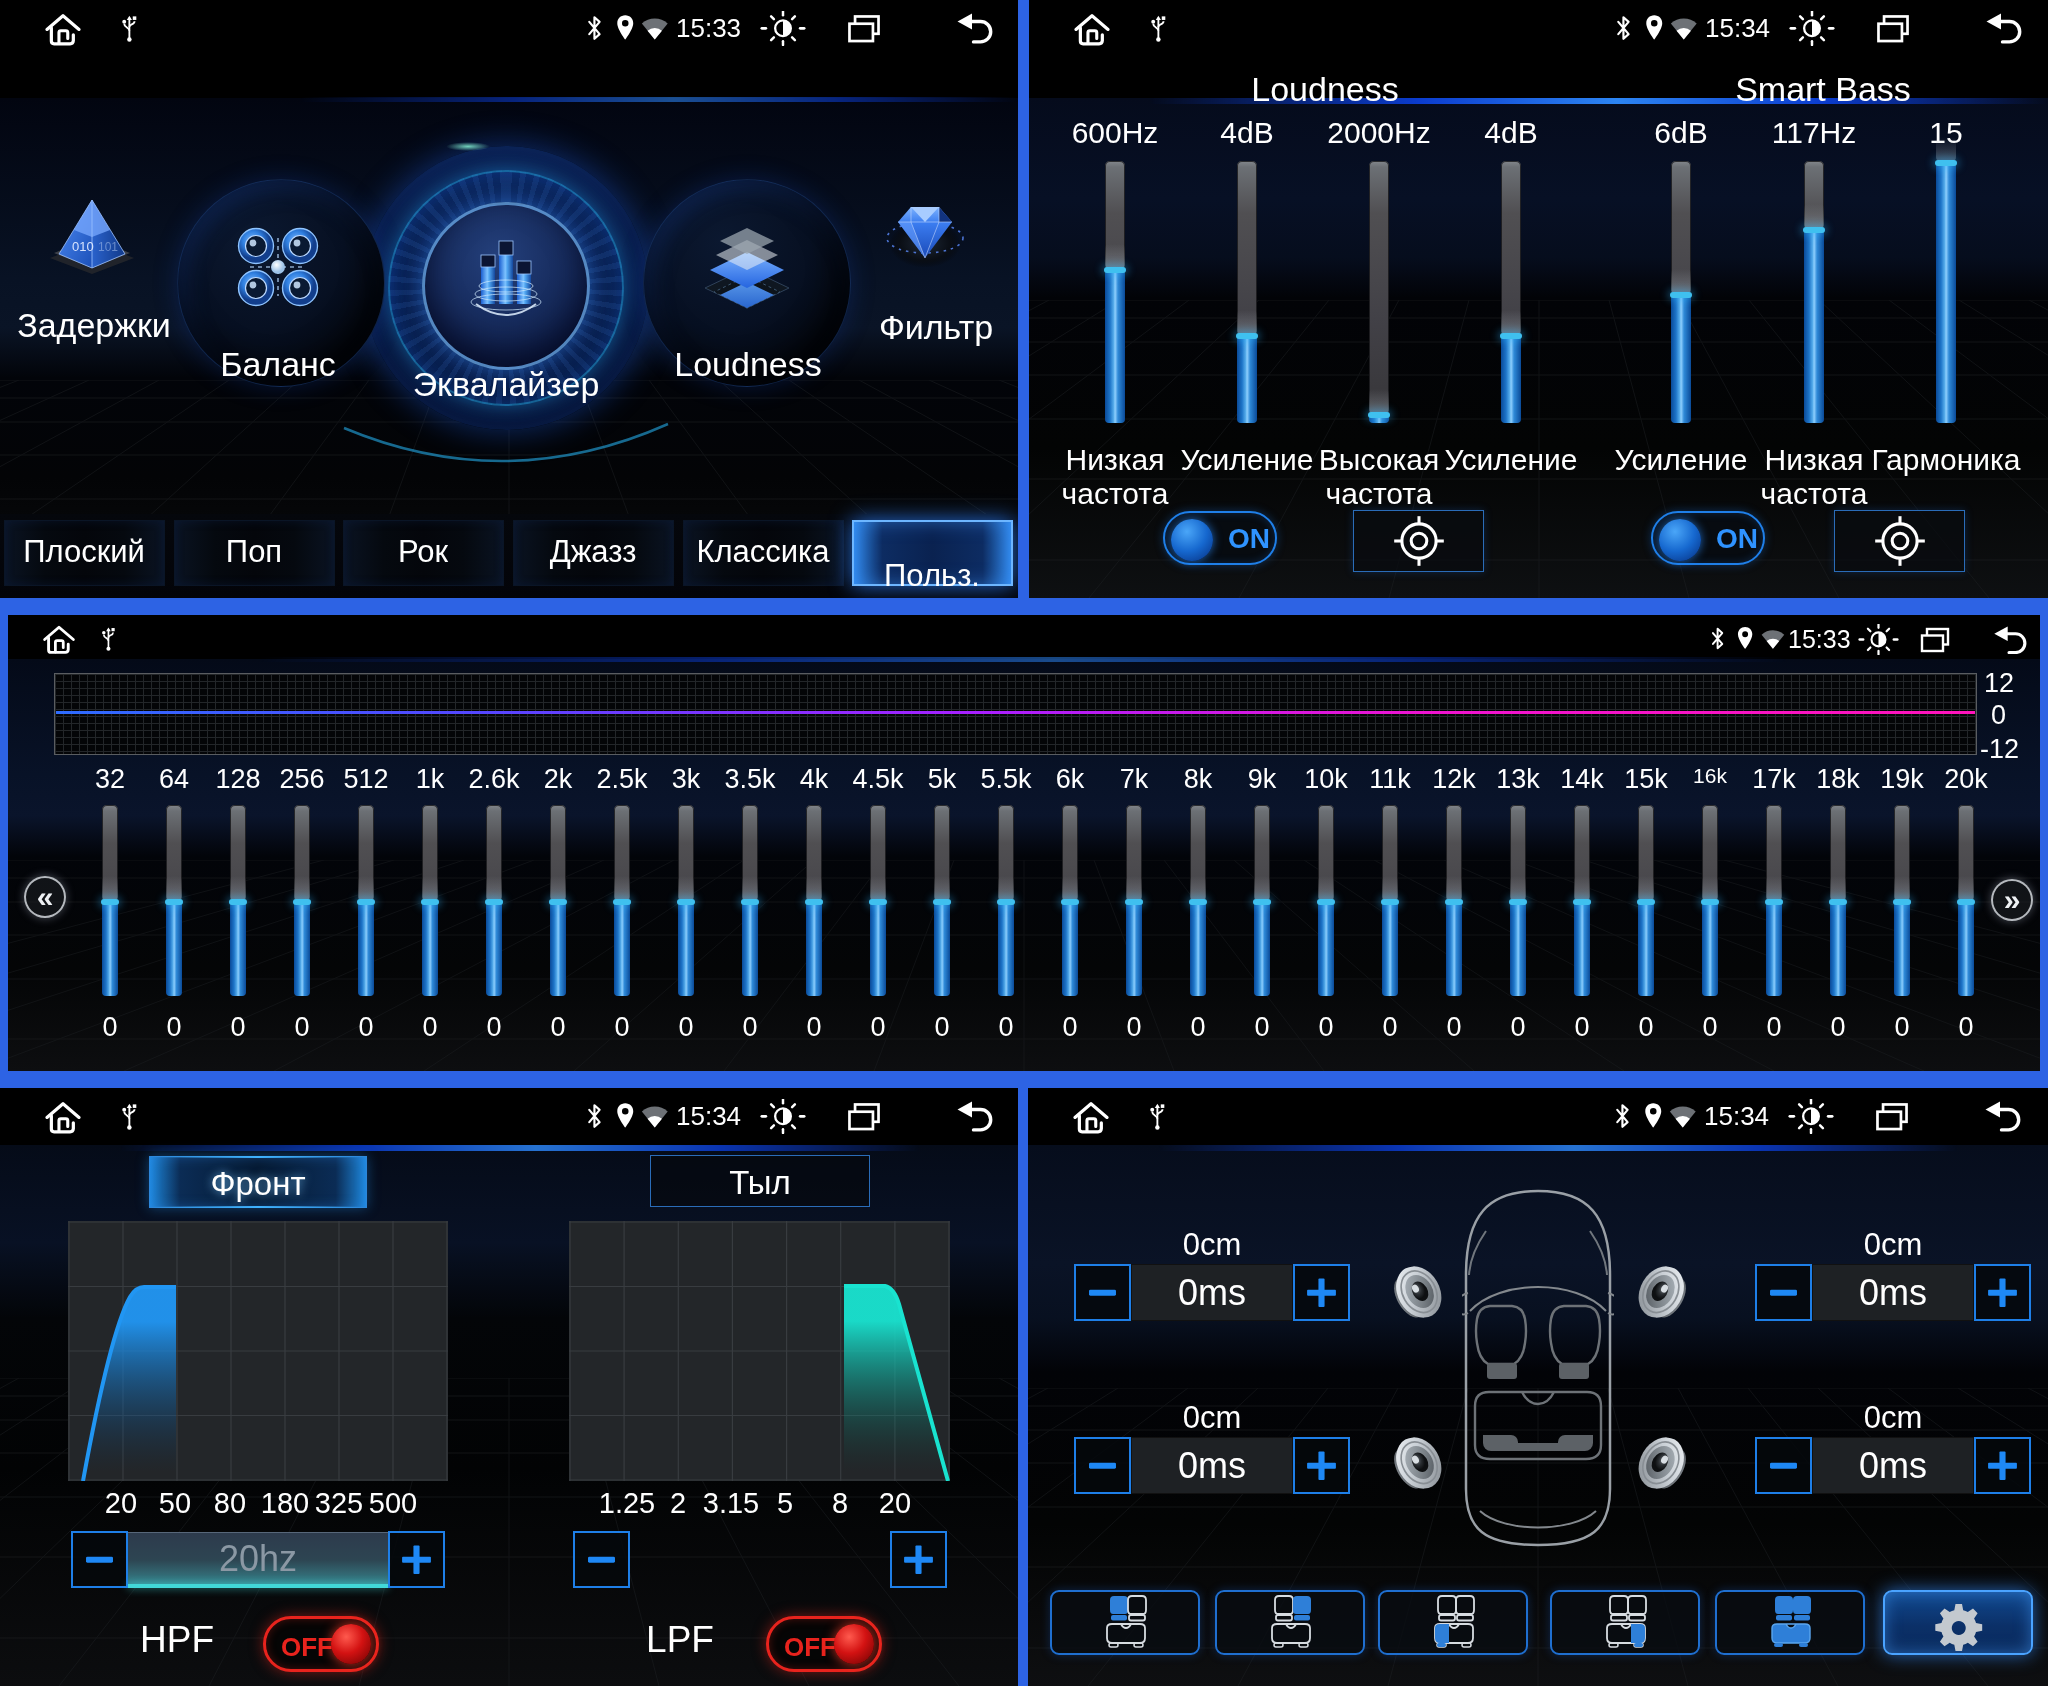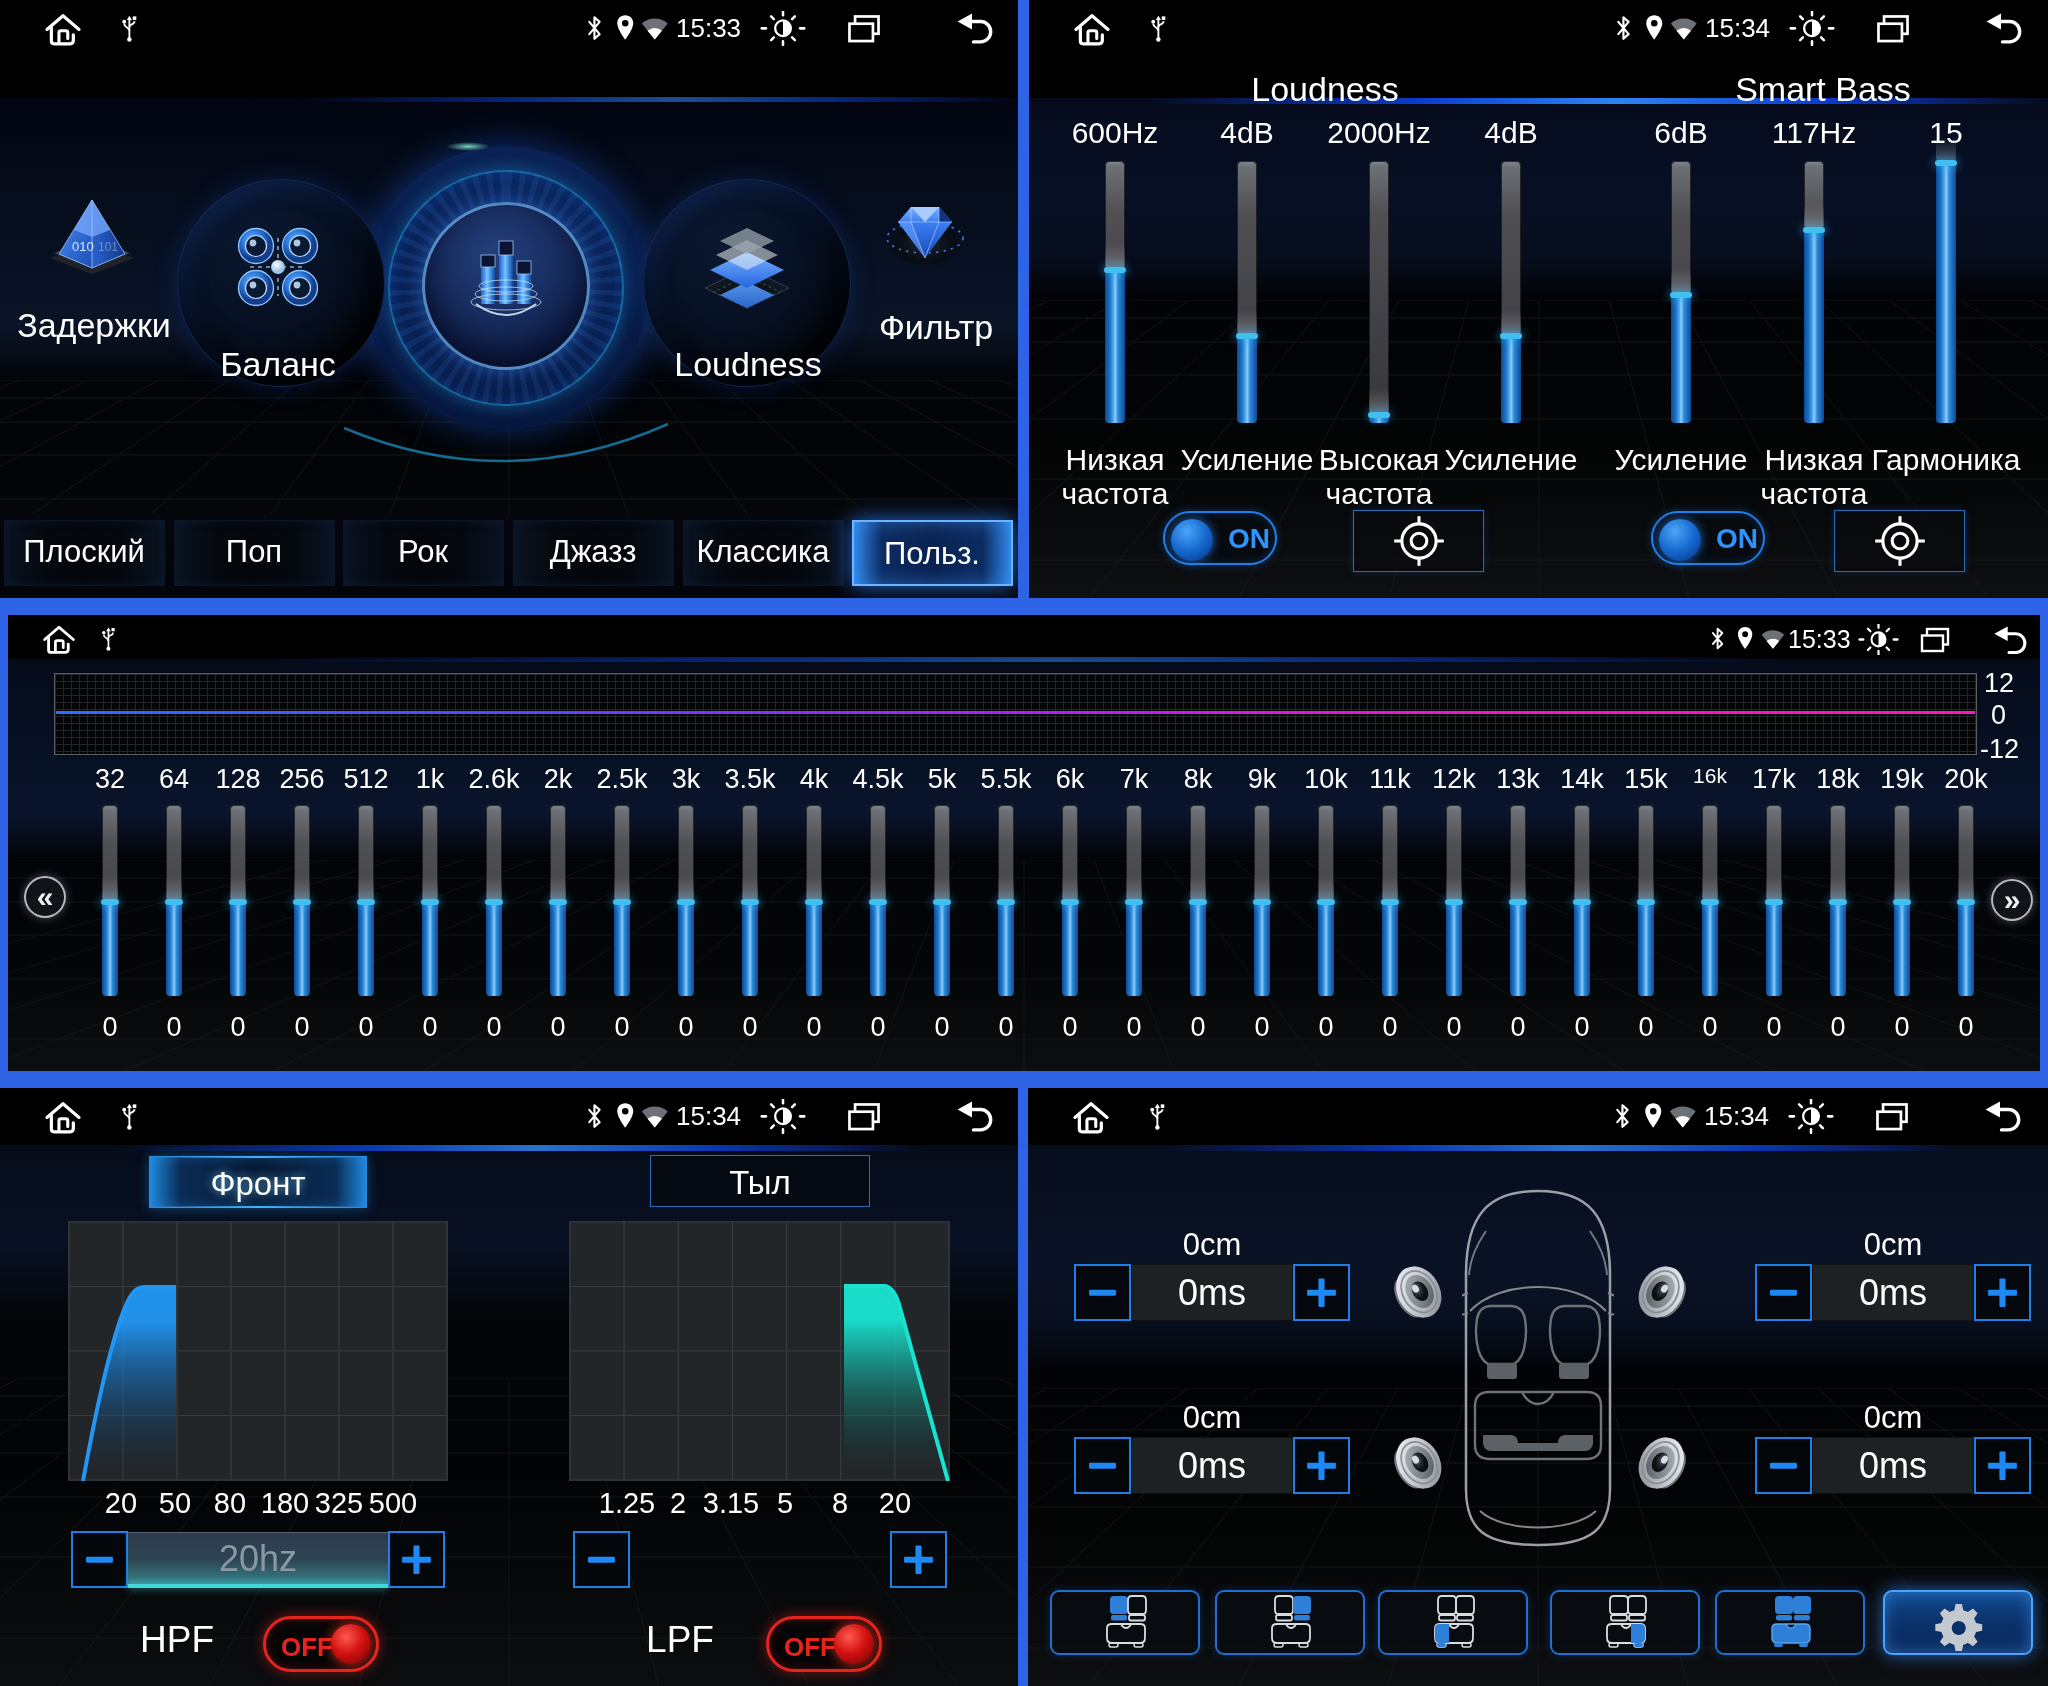--- a/index.html
+++ b/index.html
@@ -101,20 +101,21 @@
         <path d="M16,78 Q46,100 76,78" fill="none" stroke="rgba(225,240,255,.85)" stroke-width="2"></path>
         <defs>
           <linearGradient id="bg1" x1="0" y1="0" x2="1" y2="0">
             <stop offset="0" stop-color="#1b5fd0"></stop>
             <stop offset="0.45" stop-color="#7cc2ff"></stop>
             <stop offset="0.6" stop-color="#4da2ee"></stop>
             <stop offset="1" stop-color="#14489e"></stop>
           </linearGradient>
         </defs>
       </svg></div>
+    <div class="lbl" style="left:306px;top:365px;width:400px;font-size:34px">Эквалайзер</div>
     <div style="position:absolute;left:177px;top:179px;width:208px;height:208px;border-radius:50%;background:radial-gradient(circle at 38% 30%,#0b1830 0%,#071022 45%,#03060d 75%,#010204 100%);box-shadow:inset -8px -14px 30px rgba(0,0,0,.8), inset 6px 8px 22px rgba(25,70,160,.35), 0 0 24px rgba(20,70,180,.28);border:1px solid rgba(50,110,220,.28)"></div>
     <div style="position:absolute;left:230px;top:224px"><svg width="96" height="86" viewBox="0 0 96 86" xmlns="http://www.w3.org/2000/svg">
         <circle cx="26" cy="22" r="17.5" fill="url(#sg1)" stroke="#8fc4ff" stroke-width="1.4"></circle>
         <circle cx="26" cy="22" r="10.5" fill="#0a1a33" stroke="#bcd9ff" stroke-width="1.2"></circle>
         <circle cx="23" cy="19" r="3.4" fill="#cfe6ff" opacity=".85"></circle>
         <circle cx="70" cy="22" r="17.5" fill="url(#sg1)" stroke="#8fc4ff" stroke-width="1.4"></circle>
         <circle cx="70" cy="22" r="10.5" fill="#0a1a33" stroke="#bcd9ff" stroke-width="1.2"></circle>
         <circle cx="67" cy="19" r="3.4" fill="#cfe6ff" opacity=".85"></circle>
         <circle cx="26" cy="64" r="17.5" fill="url(#sg1)" stroke="#8fc4ff" stroke-width="1.4"></circle>
         <circle cx="26" cy="64" r="10.5" fill="#0a1a33" stroke="#bcd9ff" stroke-width="1.2"></circle>
@@ -212,21 +213,21 @@
     <div class="lbl" style="left:0px;top:534px;width:168px;font-size:31px">Плоский</div>
     <div style="position:absolute;left:174px;top:520px;width:161px;height:66px;background:linear-gradient(90deg,#0a1322 0%,#05090f 25%,#04060b 50%,#05090f 75%,#0a1322 100%);border:1px solid #0a1526;box-shadow:inset 0 0 10px rgba(15,40,90,.3);"></div>
     <div class="lbl" style="left:170px;top:534px;width:168px;font-size:31px">Поп</div>
     <div style="position:absolute;left:343px;top:520px;width:161px;height:66px;background:linear-gradient(90deg,#0a1322 0%,#05090f 25%,#04060b 50%,#05090f 75%,#0a1322 100%);border:1px solid #0a1526;box-shadow:inset 0 0 10px rgba(15,40,90,.3);"></div>
     <div class="lbl" style="left:339px;top:534px;width:168px;font-size:31px">Рок</div>
     <div style="position:absolute;left:513px;top:520px;width:161px;height:66px;background:linear-gradient(90deg,#0a1322 0%,#05090f 25%,#04060b 50%,#05090f 75%,#0a1322 100%);border:1px solid #0a1526;box-shadow:inset 0 0 10px rgba(15,40,90,.3);"></div>
     <div class="lbl" style="left:509px;top:534px;width:168px;font-size:31px">Джазз</div>
     <div style="position:absolute;left:683px;top:520px;width:161px;height:66px;background:linear-gradient(90deg,#0a1322 0%,#05090f 25%,#04060b 50%,#05090f 75%,#0a1322 100%);border:1px solid #0a1526;box-shadow:inset 0 0 10px rgba(15,40,90,.3);"></div>
     <div class="lbl" style="left:679px;top:534px;width:168px;font-size:31px">Классика</div>
     <div style="position:absolute;left:852px;top:520px;width:161px;height:66px;background:linear-gradient(90deg,#2f86e8 0%,#0d2c62 18%,#0a2250 50%,#0d2c62 82%,#2f86e8 100%);border:2px solid #6db6ff;box-shadow:0 0 22px rgba(45,130,255,.8), inset 0 0 18px rgba(60,150,255,.5);"></div>
-    <div class="lbl" style="left:848px;top:536px;width:168px;font-size:31px">Польз.</div>
+    <div class="lbl" style="left:848px;top:558px;width:168px;font-size:31px">Польз.</div>
   </div>
 <div class="panel" style="left:1029px;top:0;width:1019px;height:598px">
     <div style="position:absolute;left:0;top:98px;width:1019px;height:500px;background:linear-gradient(180deg,#050b1c 0%,#071025 20%,#060d1d 32%,#020307 40%,#030404 70%,#0e1012 100%)"></div>
     <svg style="position:absolute;left:0px;top:300px" width="1019" height="298" viewBox="0 0 1019 298" xmlns="http://www.w3.org/2000/svg">
       <g opacity="0.5">
         <line x1="0" y1="0" x2="1019" y2="0" stroke="#222527" stroke-width="1"></line>
         <line x1="0" y1="18" x2="1019" y2="18" stroke="#222527" stroke-width="1"></line>
         <line x1="0" y1="42" x2="1019" y2="42" stroke="#222527" stroke-width="1"></line>
         <line x1="0" y1="75" x2="1019" y2="75" stroke="#222527" stroke-width="1"></line>
         <line x1="0" y1="119" x2="1019" y2="119" stroke="#222527" stroke-width="1"></line>

